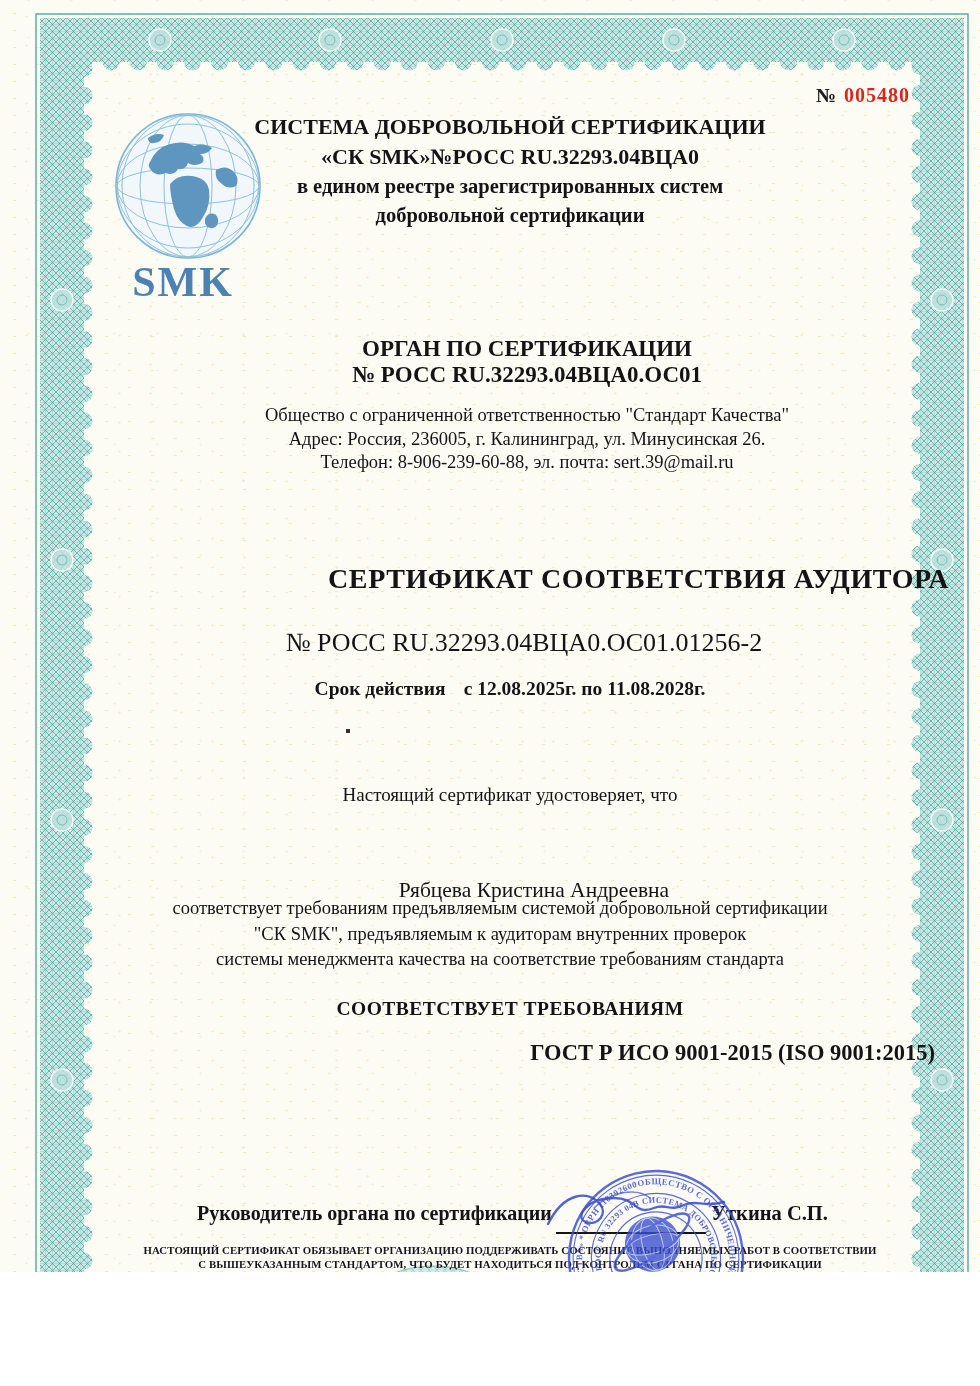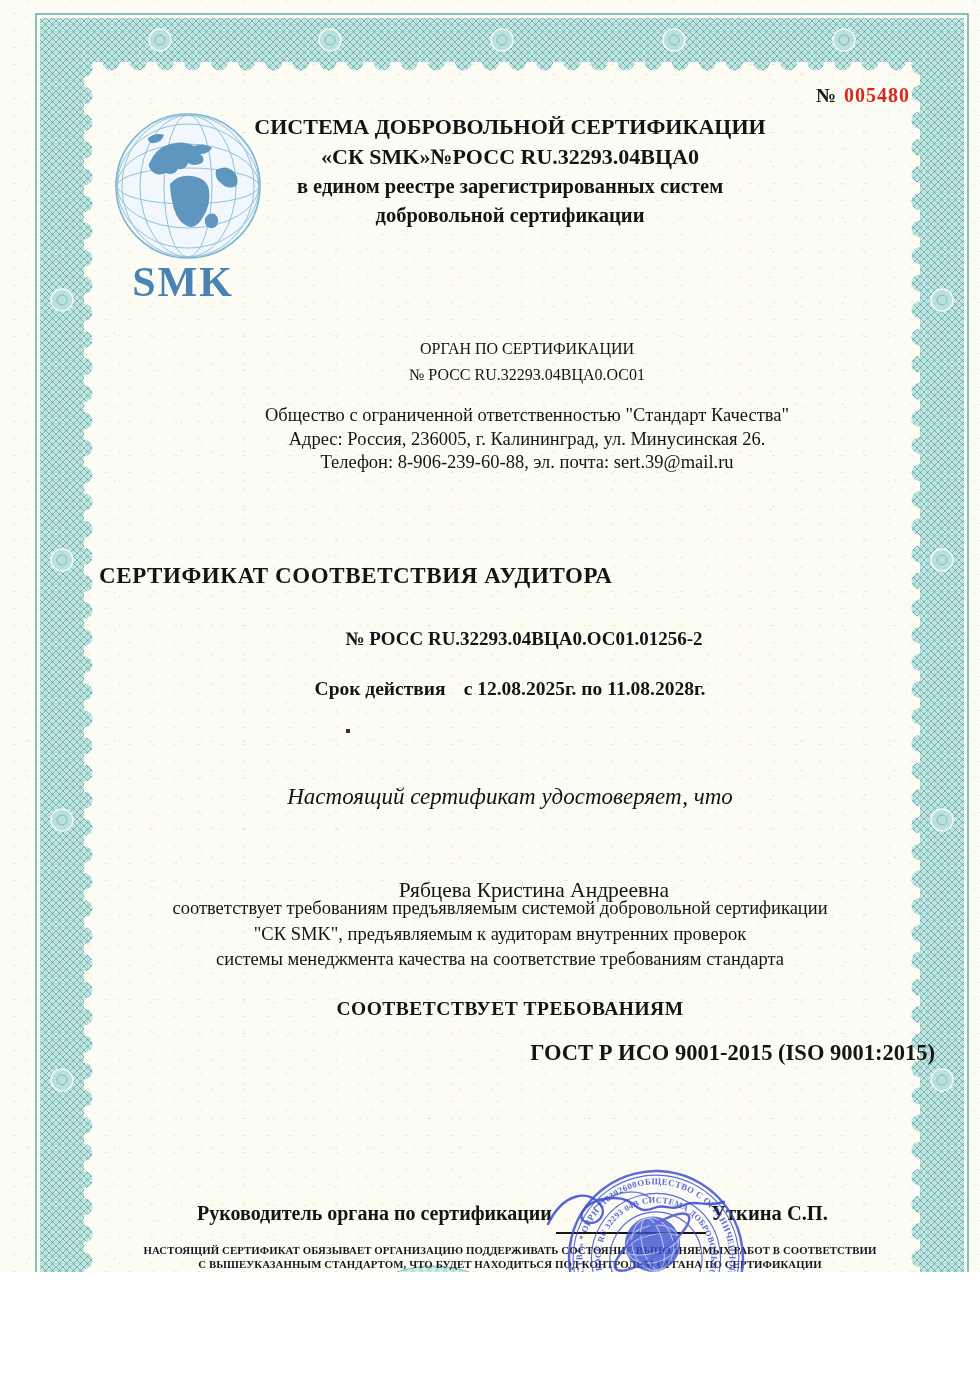--- a/index.html
+++ b/index.html
@@ -28,34 +28,34 @@
     font-size:42px;font-weight:bold;color:#4b82b4;letter-spacing:2px;}
 
   .header-block{left:205px;top:112px;width:610px;text-align:center;font-weight:bold;}
   .header-block .h-line1{font-size:22px;line-height:30px;}
   .header-block .h-line2{font-size:22px;line-height:30px;}
   .header-block .h-line3{font-size:20.5px;line-height:29px;}
   .header-block .h-line4{font-size:20.5px;line-height:29px;}
 
   
   .org-block{left:85px;top:336px;width:850px;text-align:center;padding-left:34px;box-sizing:border-box;}
-  .org-title,.org-number{font-size:16px;font-weight:normal;line-height:26px;}
+  .org-title,.org-number{font-size:23px;font-weight:bold;line-height:26px;}
   .org-details{margin-top:16px;font-size:18.5px;line-height:23.5px;}
 
-  .cert-title{left:85px;top:563px;width:850px;text-align:left;padding-left:14px;
-    font-size:23px;font-weight:bold;letter-spacing:.6px;}
+  .cert-title{left:85px;top:563px;width:850px;text-align:right;padding-left:14px;
+    font-size:28px;font-weight:bold;letter-spacing:.6px;}
   .cert-number{left:85px;top:628px;width:850px;text-align:center;padding-left:14px;
-    font-size:19px;font-weight:bold;}
+    font-size:26px;font-weight:normal;}
   .validity{left:85px;top:678px;width:850px;text-align:center;
     font-size:19.5px;font-weight:bold;}
   .validity .gap{display:inline-block;width:18px;}
 
   .stray-dot{left:346px;top:729px;width:4px;height:4px;background:#3c2e2e;}
 
-  .attest-intro{left:85px;top:784px;width:850px;text-align:center;font-size:23px;font-style:italic;}
+  .attest-intro{left:85px;top:784px;width:850px;text-align:center;font-size:19px;}
   .holder-name{left:85px;top:837px;width:850px;text-align:center;padding-left:24px;font-size:21.5px;margin-top:41px;}
   .conformity{left:60px;top:896px;width:880px;text-align:center;font-size:18.5px;line-height:25.5px;}
 
   .meets-title{left:85px;top:998px;width:850px;text-align:center;
     font-size:19.5px;font-weight:bold;letter-spacing:.5px;}
   .standard{left:85px;top:1040px;width:850px;text-align:right;padding-left:52px;box-sizing:border-box;
     font-size:22.5px;font-weight:bold;}
 
   
   .sig-label{left:197px;top:1202px;font-size:20px;font-weight:bold;white-space:nowrap;text-align:center;}

